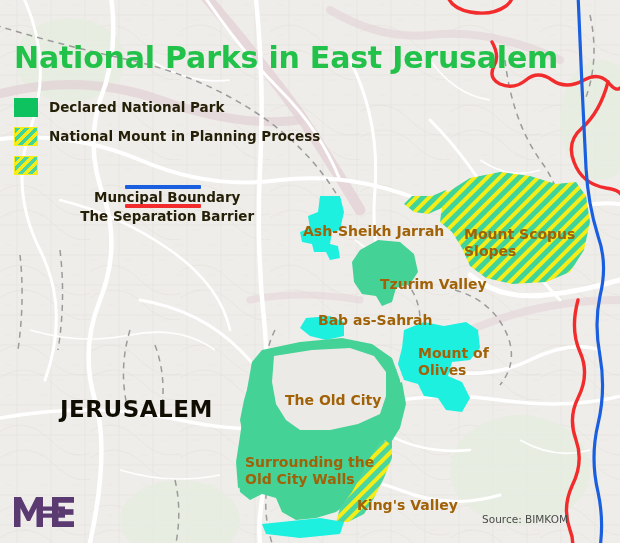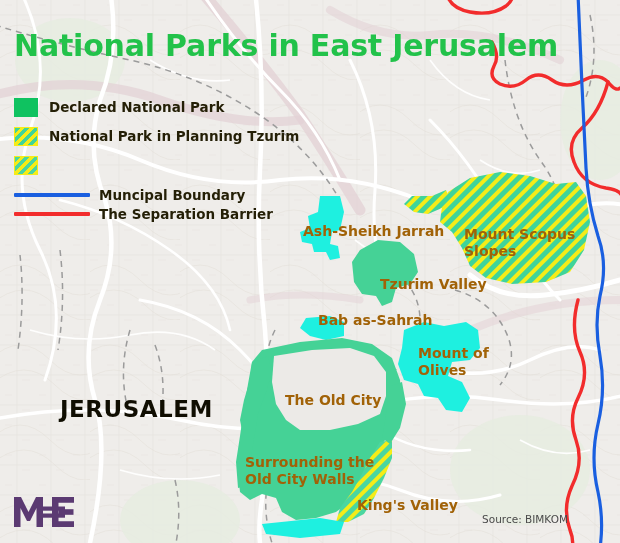--- a/index.html
+++ b/index.html
@@ -30,21 +30,21 @@
     position: absolute;
     inset: 0;
     width: 620px;
     height: 543px;
   }
 
   
   #map-title {
     position: absolute;
     left: 14px;
-    top: 28px;
+    top: 40px;
     font-size: 30px;
     font-weight: bold;
     letter-spacing: -0.2px;
     color: #22c24a;
     white-space: nowrap;
     z-index: 40;
   }
 
   
   #legend {
@@ -87,20 +87,21 @@
     font-weight: bold;
     color: #241f06;
     white-space: nowrap;
   }
 
   #legend-lines { margin-top: 9px; }
   .legend-line-row {
     display: flex;
     align-items: center;
     height: 19px;
+    flex-direction: column;
   }
   .line-sample {
     width: 76px;
     height: 4px;
     margin-right: 9px;
     flex: none;
     border-radius: 1px;
   }
   .ln-municipal { background: #1a5fe0; }
   .ln-barrier   { background: #f22c2c; }
@@ -303,21 +304,21 @@
 
   <div id="legend">
 
     <div class="legend-row">
       <span class="swatch sw-declared"></span>
       <span class="legend-label">Declared National Park</span>
     </div>
 
     <div class="legend-row">
       <span class="swatch sw-planning"></span>
-      <span class="legend-label">National Park in Planning Tzurim</span>
+      <span class="legend-label">National Mount in Planning Process</span>
     </div>
 
 
     <div class="legend-row">
       <span class="swatch sw-expansion"></span>
     </div>
 
     <div id="legend-lines">
       <div class="legend-line-row">
         <span class="line-sample ln-municipal"></span>

